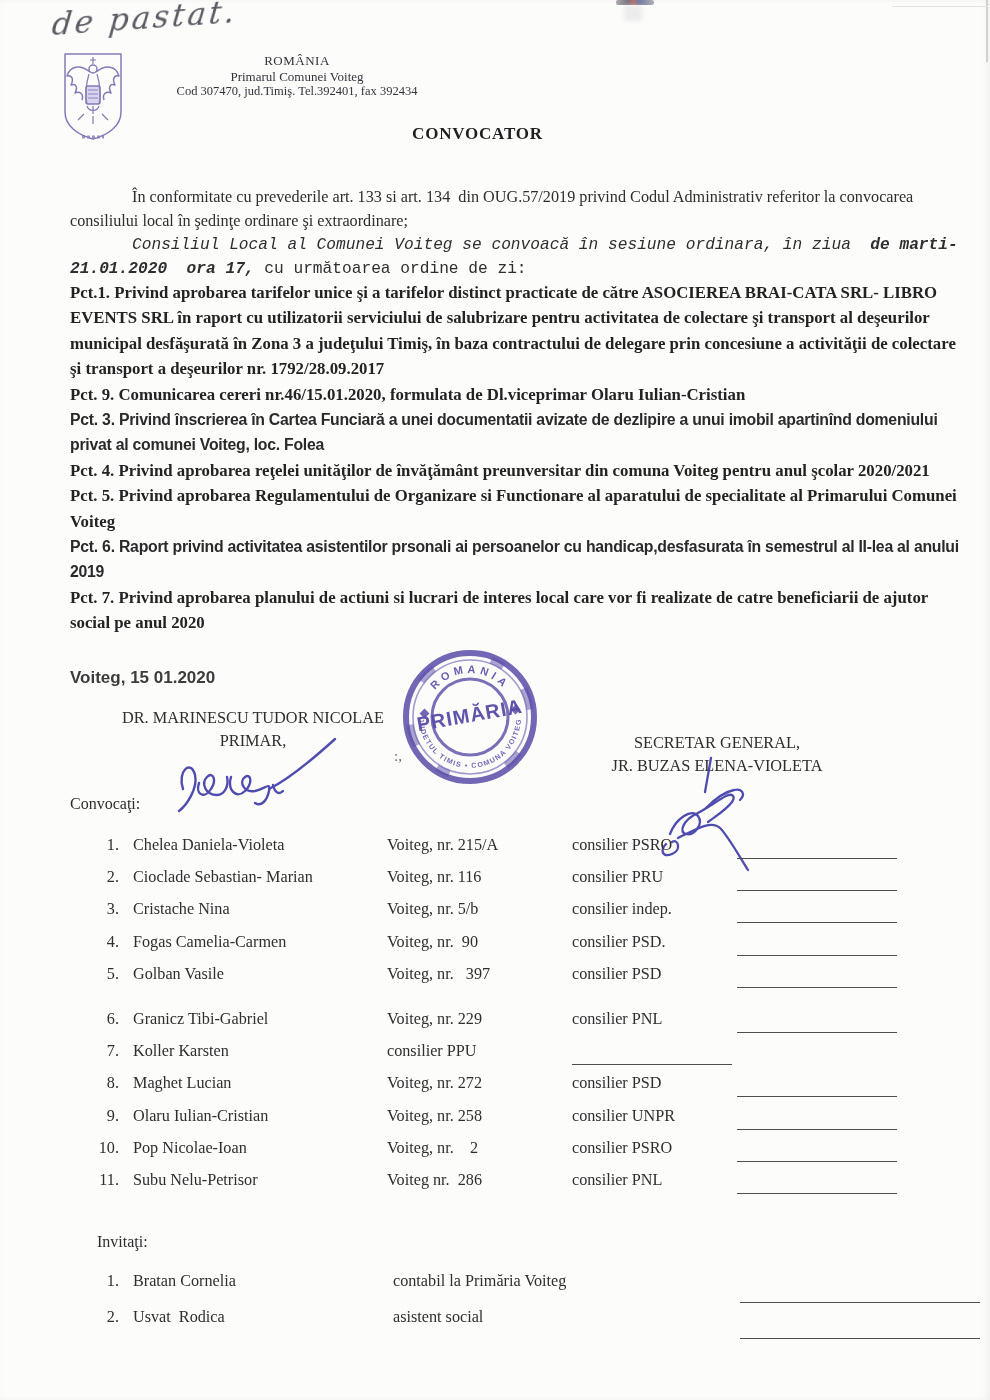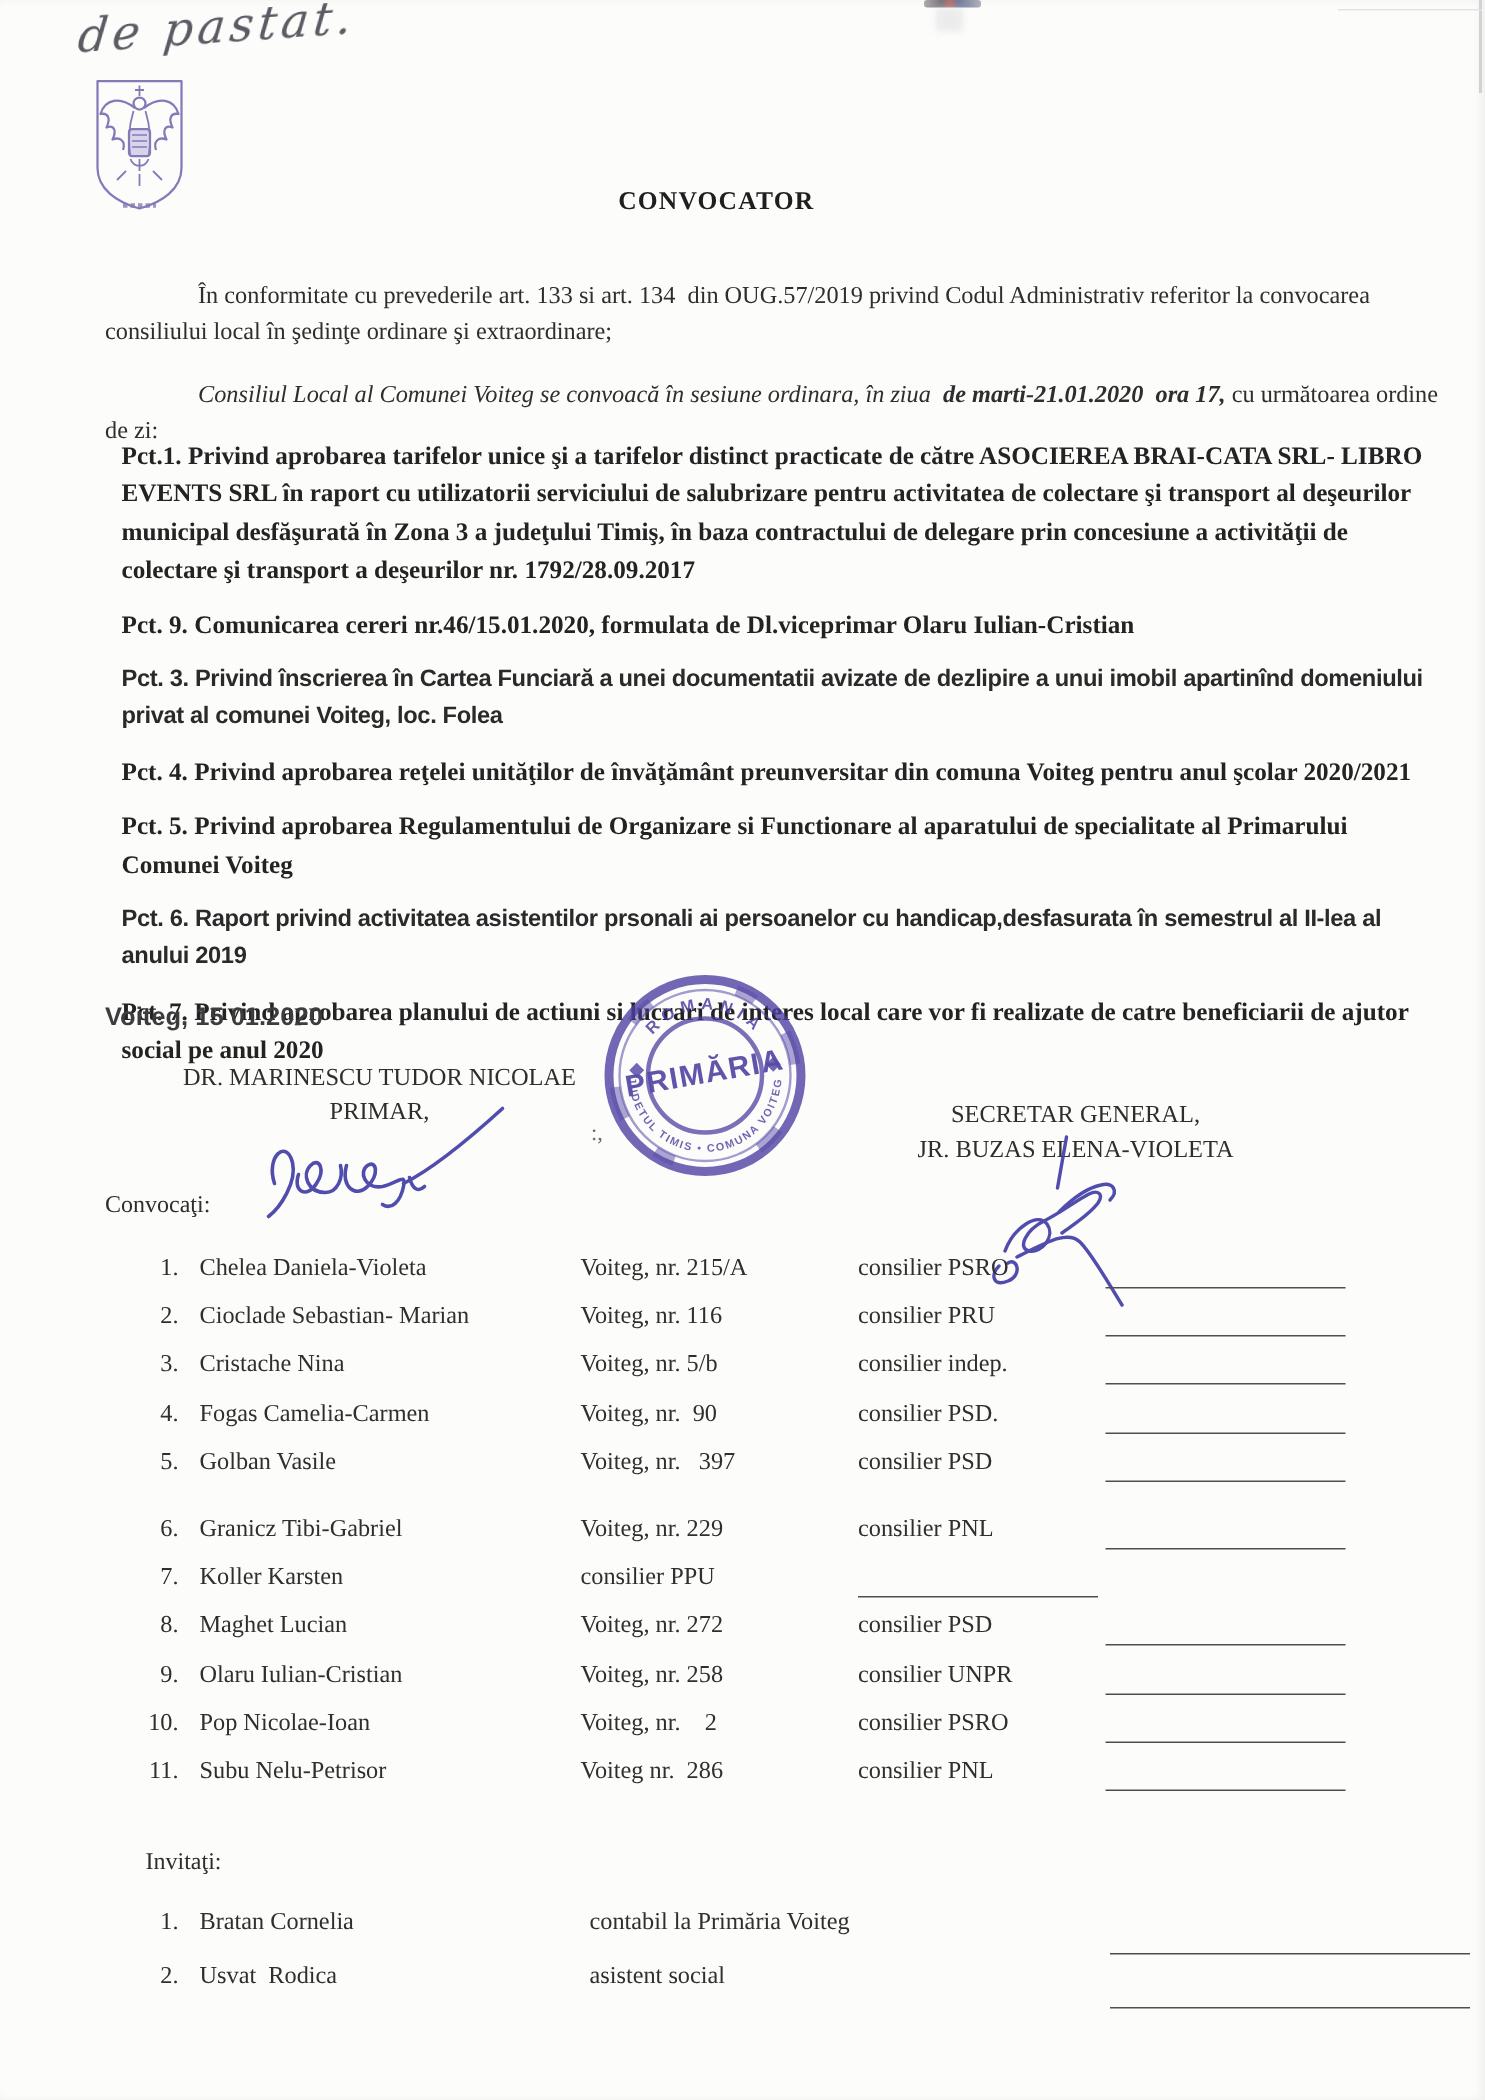--- a/index.html
+++ b/index.html
@@ -26,26 +26,26 @@
   .coat{position:absolute;left:60px;top:50px;}
   .letterhead{position:absolute;left:112px;top:53px;width:370px;text-align:center;line-height:15.5px;font-size:13px;color:#33333a;}
   .letterhead .l1{letter-spacing:.5px;}
   .letterhead .l3{font-size:12.5px;}
   
   .doc-title{position:absolute;left:70px;top:124px;width:815px;text-align:center;
     font-weight:bold;font-size:17px;letter-spacing:.8px;color:#1f1f1f;}
   
   .para{position:absolute;left:70px;width:890px;font-size:16.2px;line-height:24px;color:#2e2e2e;}
   .p-intro{top:169px;text-indent:62px;}
-  .p-session{top:235px;text-indent:62px;}
+  .p-session{top:217px;text-indent:62px;font-family:Liberation Mono, monospace;}
   .it{font-style:italic;}
   .bld{font-weight:bold;}
   
   .agenda{position:absolute;left:70px;top:280px;width:892px;}
-  .agenda p{margin:11px;font-weight:bold;font-size:16.8px;line-height:25.4px;color:#232323;}
+  .agenda p{margin:0;font-weight:bold;font-size:16.8px;line-height:25.4px;color:#232323;}
   .agenda p.sans{font-family:"Liberation Sans",sans-serif;font-size:15.8px;letter-spacing:-.25px;color:#2a2a2a;}
   
   .place-date{position:absolute;left:70px;top:668px;font-family:"Liberation Sans",sans-serif;
     font-weight:bold;font-size:17px;color:#3c3c3c;}
   .sig-block{position:absolute;text-align:center;font-size:16.3px;line-height:23px;color:#2e2e2e;}
   .sig-primar{left:88px;top:706px;width:330px;}
   .sig-secretar{left:562px;top:731px;width:310px;}
   .ink{position:absolute;}
   .artifact-colon{position:absolute;left:394px;top:748px;color:#6b6b74;font-size:15px;}
   
@@ -90,20 +90,25 @@
         <path d="M29,24 C26,34 25,44 27,54 M37,24 C40,34 41,44 39,54" stroke-width="1.2"></path>
         <rect x="26" y="36" width="14" height="18" rx="2" fill="#b0a4d8" fill-opacity=".45"></rect>
         <path d="M28,40 h10 M28,44 h10 M28,48 h10" stroke-width=".9"></path>
         <path d="M27,56 C29,62 37,62 39,56 M33,56 l0,8" stroke-width="1.2"></path>
         <path d="M24,64 l-6,6 M42,64 l6,6 M33,66 l0,8" stroke-width="1.2"></path>
         <path d="M22,87 h22" stroke-width="3" stroke-dasharray="3 2" opacity=".8"></path>
       </g>
     </svg>
   </div>
 
+  <div class="letterhead">
+    <div class="l1">ROMÂNIA</div>
+    <div class="l2">Primarul Comunei Voiteg</div>
+    <div class="l3">Cod 307470, jud.Timiş. Tel.392401, fax 392434</div>
+  </div>
 
   <div class="doc-title">CONVOCATOR</div>
 
   <p class="para p-intro pre">În conformitate cu prevederile art. 133 si art. 134  din OUG.57/2019 privind Codul Administrativ referitor la convocarea consiliului local în şedinţe ordinare şi extraordinare;</p>
 
   <p class="para p-session pre"><span class="it">Consiliul Local al Comunei Voiteg se convoacă în sesiune ordinara, în ziua </span><span class="it bld"> de marti-21.01.2020  ora 17,</span><span> cu următoarea ordine de zi:</span></p>
 
   <div class="agenda">
     <p class="pre"><span>Pct.1.</span> <span>Privind aprobarea tarifelor unice şi a tarifelor distinct practicate de către ASOCIEREA BRAI-CATA SRL- LIBRO EVENTS SRL în raport cu utilizatorii serviciului de salubrizare pentru activitatea de colectare şi transport al deşeurilor municipal desfăşurată în Zona 3 a judeţului Timiş, în baza contractului de delegare prin concesiune a activităţii de colectare şi transport a deşeurilor nr. 1792/28.09.2017</span></p>
     <p class="pre"><span>Pct. 9.</span> <span>Comunicarea cereri nr.46/15.01.2020, formulata de Dl.viceprimar Olaru Iulian-Cristian</span></p>

